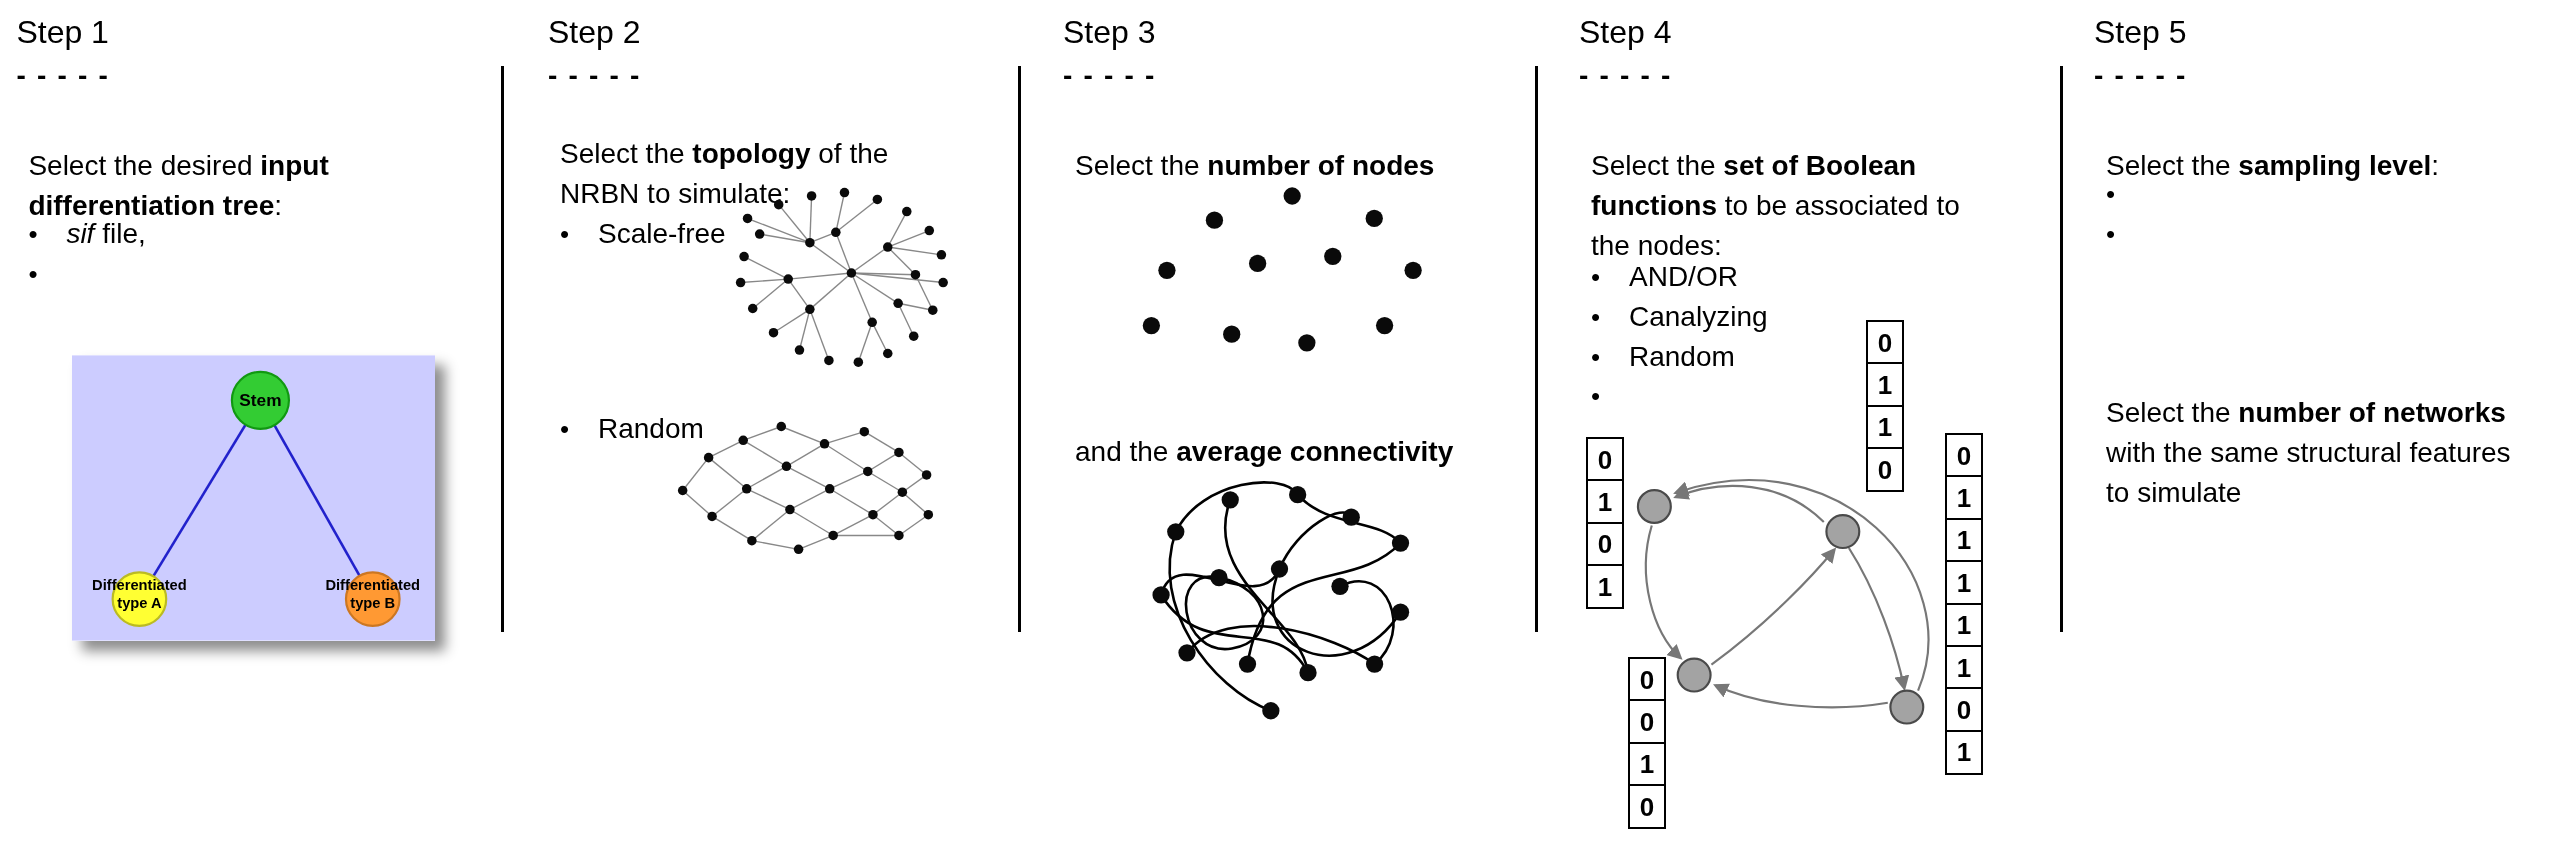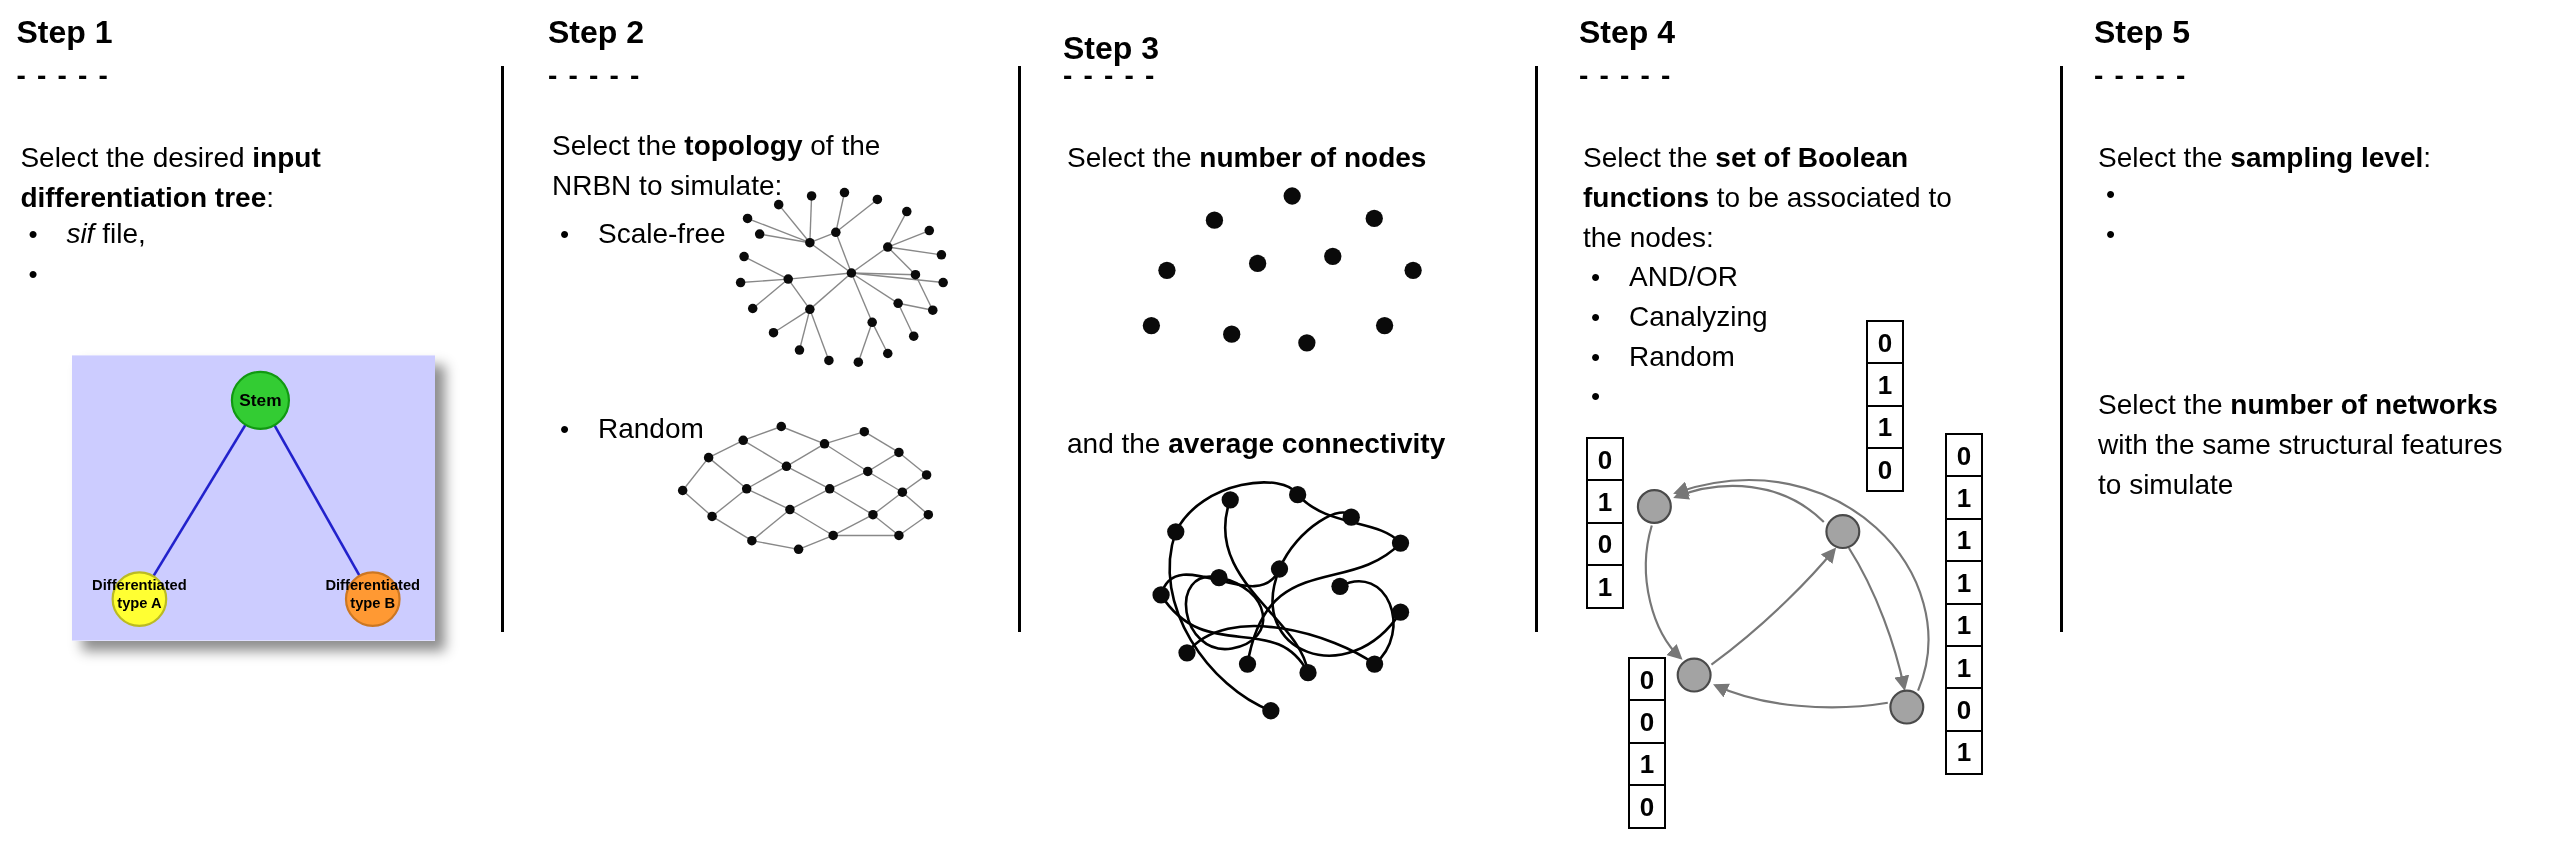--- a/index.html
+++ b/index.html
@@ -3,23 +3,23 @@
 <meta charset="utf-8">
 <style>
   html,body { margin:0; padding:0; background:#fff; }
   .page {
     position:relative; width:2576px; height:851px; background:#ffffff;
     font-family:"Liberation Sans", sans-serif; color:#000;
     font-size:28px; line-height:40px; overflow:hidden;
   }
   .divider { position:absolute; top:66px; height:566px; width:2.6px; background:#000; }
   .col { position:absolute; top:13px; }
-  .step-title { position:absolute; left:0; margin:0; font-size:32px; font-weight:bold; line-height:38px; }
+  .step-title { position:absolute; left:0; margin:0; font-size:32px; font-weight:normal; line-height:38px; }
   .dashes { position:absolute; left:0; font-weight:bold; letter-spacing:1.7px; white-space:pre; }
-  .para { position:absolute; left:0; margin:4px; }
+  .para { position:absolute; left:0; margin:12px; }
   .bullet { position:absolute; left:0; display:flex; }
   .bullet .marker { flex:none; width:50px; padding-left:12px; box-sizing:border-box; font-size:26px; }
   .bullet .btext { flex:1; }
   i { font-style:italic; }
   b { font-weight:bold; }
 
   .tree-box { position:absolute; box-shadow:10.4px 10.4px 12px rgba(0,0,0,0.45); }
   .tree-box svg { display:block; }
   .tree-label { font-family:"Liberation Sans", sans-serif; font-size:17px; font-weight:bold; text-anchor:middle; fill:#000; }
   .tree-label.stem { font-size:20px; }
@@ -229,21 +229,21 @@
             <circle class="net-node" cx="272" cy="102" r="5.5"></circle>
           <circle class="net-node" cx="268" cy="152" r="5.5"></circle>
             <circle class="net-node" cx="300" cy="82" r="5.5"></circle>
           <circle class="net-node" cx="302" cy="128" r="5.5"></circle>
         </g>
       </svg>
     </div>
   </section>
 
   <section class="col" style="left:1063px; width:472px">
-    <h2 class="step-title" style="top:16px">Step 3</h2>
+    <h2 class="step-title" style="top:0">Step 3</h2>
     <div class="dashes" style="top:43px">- - - - -</div>
     <p class="para" style="top:121px; width:472px"><span>Select the </span><b>number of nodes</b></p>
 
     <div class="net-figure" style="left:52px; top:164px">
       <svg width="363" height="203" viewBox="0 0 420 235">
         <g>
           <circle class="dot" cx="115" cy="50" r="10"></circle>
             <circle class="dot" cx="205" cy="22" r="10"></circle>
           <circle class="dot" cx="300" cy="48" r="10"></circle>
             <circle class="dot" cx="60" cy="108" r="10"></circle>

